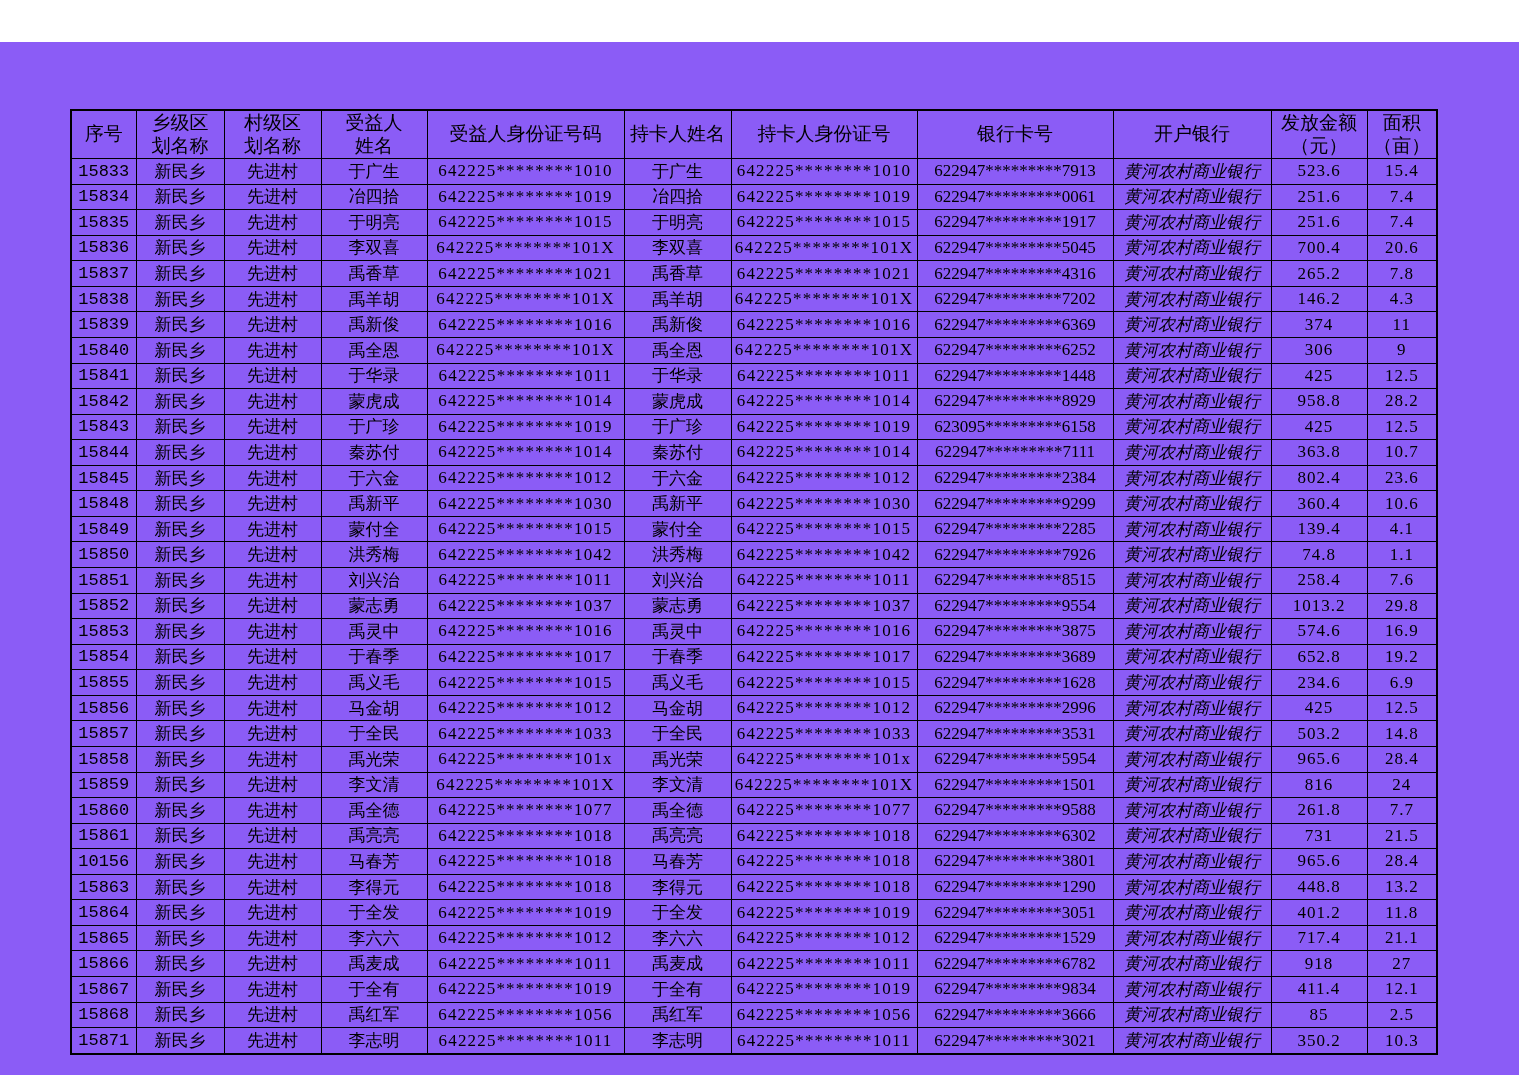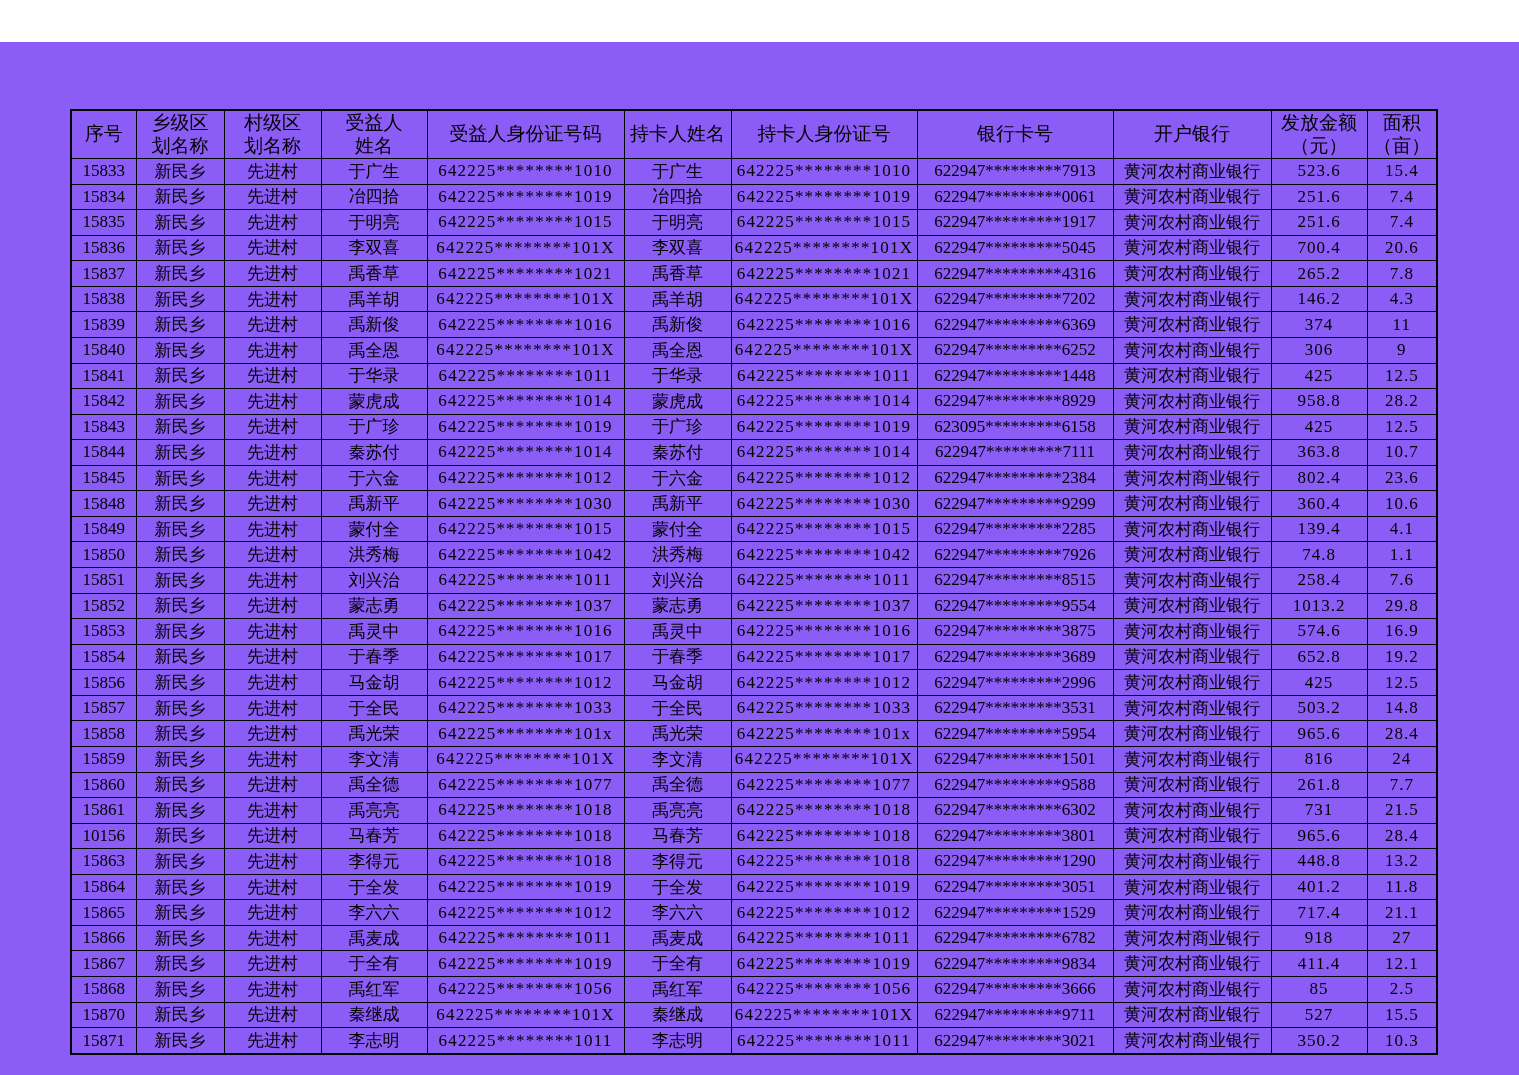--- a/index.html
+++ b/index.html
@@ -41,23 +41,23 @@
     font-weight: normal;
     font-size: 19px;
     line-height: 1.18;
     white-space: pre-line;
   }
   table.grid tbody td {
     font-size: 17px;
     white-space: nowrap;
     height: 21px;
   }
-  td.c-serial   { font-size: 17px; }
+  td.c-serial   { font-size: 17px; font-family: Liberation Mono, monospace; }
   td.c-id, td.c-card { letter-spacing: 1.2px; font-size: 16px; }
-  td.c-bank     { font-size: 17px; }
+  td.c-bank     { font-size: 17px; font-style: italic; }
   td.c-amount, td.c-area { font-size: 17px; letter-spacing: 1px; }
 </style>
 </head>
 <body>
 
 <div id="doc-canvas">
   <table class="grid">
     <colgroup>
       <col style="width:65px">
       <col style="width:88px">
@@ -346,20 +346,33 @@
           <td class="c-name">于春季</td>
           <td class="c-id">642225********1017</td>
           <td class="c-name">于春季</td>
           <td class="c-id">642225********1017</td>
           <td class="c-number">622947*********3689</td>
           <td class="c-bank">黄河农村商业银行</td>
           <td class="c-amount">652.8</td>
           <td class="c-area">19.2</td>
         </tr>
         <tr>
+          <td class="c-serial">15855</td>
+          <td class="c-township">新民乡</td>
+          <td class="c-village">先进村</td>
+          <td class="c-name">禹义毛</td>
+          <td class="c-id">642225********1015</td>
+          <td class="c-name">禹义毛</td>
+          <td class="c-id">642225********1015</td>
+          <td class="c-number">622947*********1628</td>
+          <td class="c-bank">黄河农村商业银行</td>
+          <td class="c-amount">234.6</td>
+          <td class="c-area">6.9</td>
+        </tr>
+        <tr>
           <td class="c-serial">15856</td>
           <td class="c-township">新民乡</td>
           <td class="c-village">先进村</td>
           <td class="c-name">马金胡</td>
           <td class="c-id">642225********1012</td>
           <td class="c-name">马金胡</td>
           <td class="c-id">642225********1012</td>
           <td class="c-number">622947*********2996</td>
           <td class="c-bank">黄河农村商业银行</td>
           <td class="c-amount">425</td>
@@ -515,33 +528,20 @@
           <td class="c-name">禹红军</td>
           <td class="c-id">642225********1056</td>
           <td class="c-name">禹红军</td>
           <td class="c-id">642225********1056</td>
           <td class="c-number">622947*********3666</td>
           <td class="c-bank">黄河农村商业银行</td>
           <td class="c-amount">85</td>
           <td class="c-area">2.5</td>
         </tr>
         <tr>
-          <td class="c-serial">15870</td>
-          <td class="c-township">新民乡</td>
-          <td class="c-village">先进村</td>
-          <td class="c-name">秦继成</td>
-          <td class="c-id">642225********101X</td>
-          <td class="c-name">秦继成</td>
-          <td class="c-id">642225********101X</td>
-          <td class="c-number">622947*********9711</td>
-          <td class="c-bank">黄河农村商业银行</td>
-          <td class="c-amount">527</td>
-          <td class="c-area">15.5</td>
-        </tr>
-        <tr>
           <td class="c-serial">15871</td>
           <td class="c-township">新民乡</td>
           <td class="c-village">先进村</td>
           <td class="c-name">李志明</td>
           <td class="c-id">642225********1011</td>
           <td class="c-name">李志明</td>
           <td class="c-id">642225********1011</td>
           <td class="c-number">622947*********3021</td>
           <td class="c-bank">黄河农村商业银行</td>
           <td class="c-amount">350.2</td>

